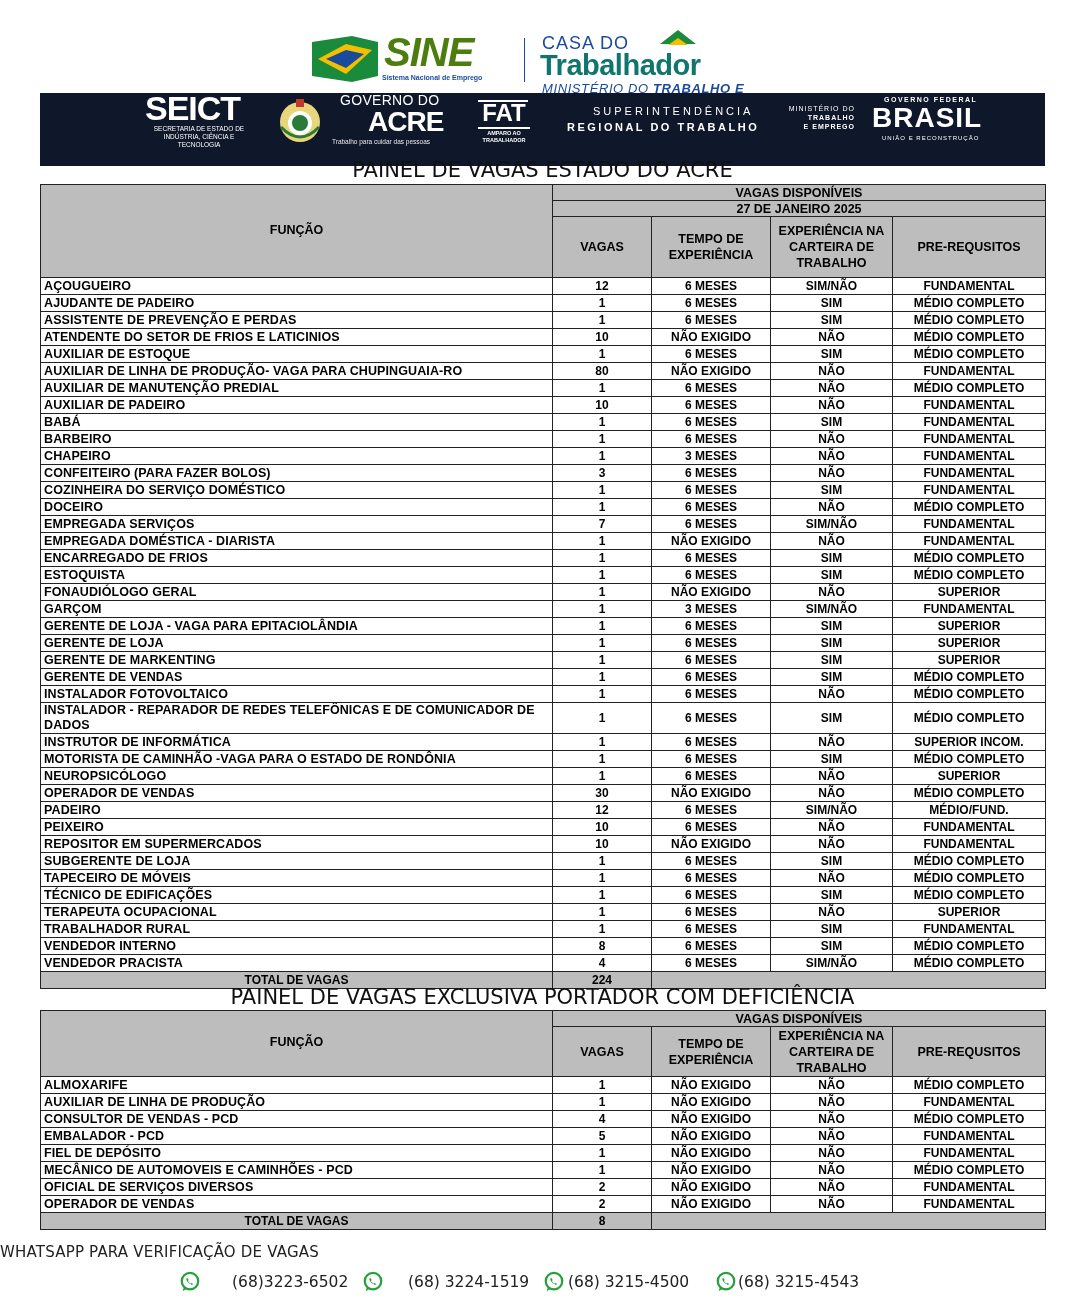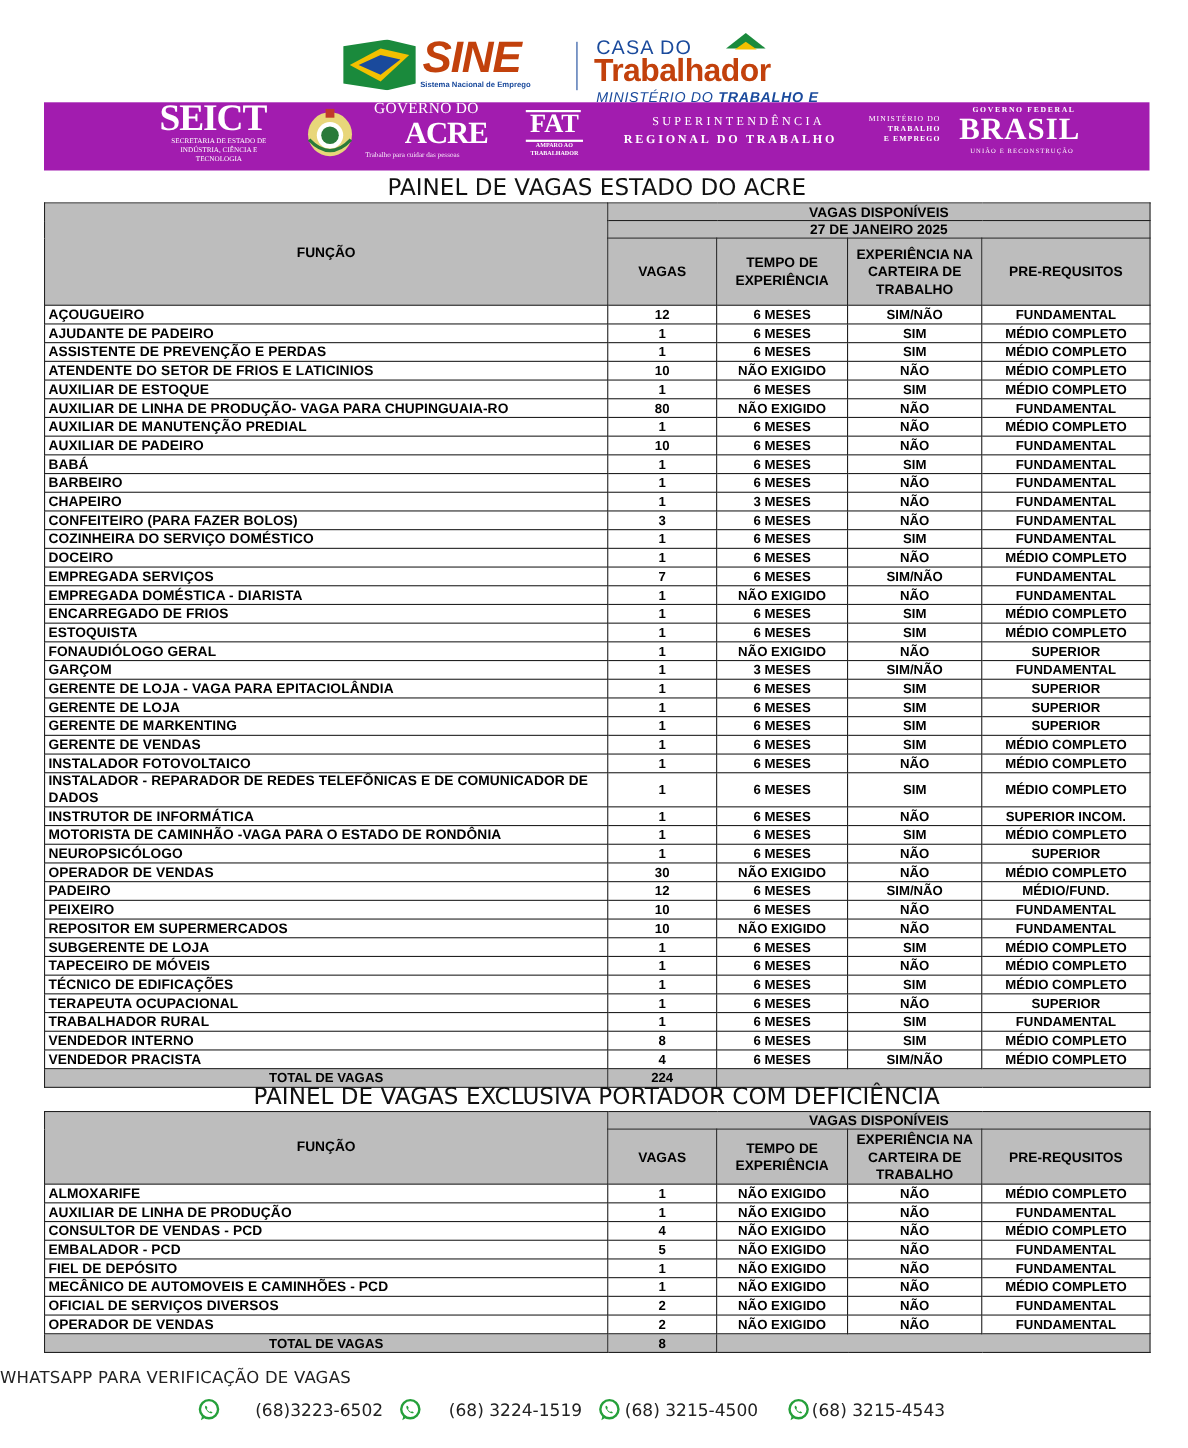--- a/index.html
+++ b/index.html
@@ -2,31 +2,31 @@
 <html><head>
 <meta charset="utf-8">
 <style>
   * { box-sizing: border-box; margin: 0; padding: 0; }
   html, body { width: 1080px; height: 1316px; background: #ffffff; overflow: hidden; }
   body { font-family: "Liberation Sans", sans-serif; color: #000; position: relative; }
 
   
   .top-logos { position: absolute; left: 300px; top: 28px; width: 460px; height: 62px; }
   .sine-flag { position: absolute; left: 12px; top: 8px; width: 66px; height: 46px; }
-  .sine-word { position: absolute; left: 84px; top: 4px; font-family: "Liberation Sans", sans-serif; font-weight: 900; font-style: italic; font-size: 40px; color: #c2410c; letter-spacing: -1px; line-height: 40px; }
+  .sine-word { position: absolute; left: 84px; top: 4px; font-family: "Liberation Sans", sans-serif; font-weight: 900; font-style: italic; font-size: 40px; color: #4d7c0f; letter-spacing: -1px; line-height: 40px; }
   .sine-sub { position: absolute; left: 82px; top: 46px; font-size: 7px; font-weight: bold; color: #1a4a9c; }
   .logo-sep { position: absolute; left: 224px; top: 10px; width: 1px; height: 44px; background: #1a4a9c; }
   .casa-do { position: absolute; left: 242px; top: 6px; font-size: 18px; color: #1a4a9c; letter-spacing: 1px; line-height: 18px; }
   .roof { position: absolute; left: 360px; top: 2px; width: 0; height: 0; border-left: 18px solid transparent; border-right: 18px solid transparent; border-bottom: 14px solid #1a8a3c; }
   .roof-inner { position: absolute; left: 368px; top: 10px; width: 0; height: 0; border-left: 10px solid transparent; border-right: 10px solid transparent; border-bottom: 7px solid #f3c000; }
-  .trabalhador { position: absolute; left: 240px; top: 22px; font-weight: 900; font-size: 29px; color: #c2410c; line-height: 30px; letter-spacing: -0.5px; }
+  .trabalhador { position: absolute; left: 240px; top: 22px; font-weight: 900; font-size: 29px; color: #0f766e; line-height: 30px; letter-spacing: -0.5px; }
   .mte-sub { position: absolute; left: 242px; top: 53px; font-size: 13px; font-style: italic; color: #1a4a9c; letter-spacing: 0.6px; }
   .mte-sub b { font-weight: 900; }
 
-  .green-bar { position: absolute; left: 40px; top: 93px; width: 1005px; height: 62px; background: #a21caf; color: #fff; font-family: Liberation Serif, serif; }
+  .green-bar { position: absolute; left: 40px; top: 93px; width: 1005px; height: 73px; background: #0f172a; color: #fff; }
   .gb-item { position: absolute; color: #fff; }
   .seict-title { left: 105px; top: -2px; font-size: 34px; font-weight: 900; letter-spacing: -1px; line-height: 34px; }
   .seict-sub { left: 104px; top: 32px; width: 110px; font-size: 6.5px; line-height: 8px; text-align: center; }
   .brasao { left: 235px; top: 4px; width: 50px; height: 48px; }
   .gov-do { left: 300px; top: 0px; font-size: 14px; line-height: 14px; letter-spacing: 0.3px; }
   .acre { left: 298px; top: 11px; font-size: 28px; font-weight: bold; line-height: 36px; letter-spacing: -1px; margin-left: 30px; }
   .acre-sub { left: 292px; top: 45px; font-size: 6.5px; opacity: 0.9; }
   .fat-top { left: 438px; top: 7px; width: 50px; height: 2px; background: #fff; }
   .fat { left: 438px; top: 7px; font-size: 24px; font-weight: bold; line-height: 26px; width: 52px; text-align: center; }
   .fat-line { left: 438px; top: 34px; width: 52px; height: 2px; background: #fff; }

